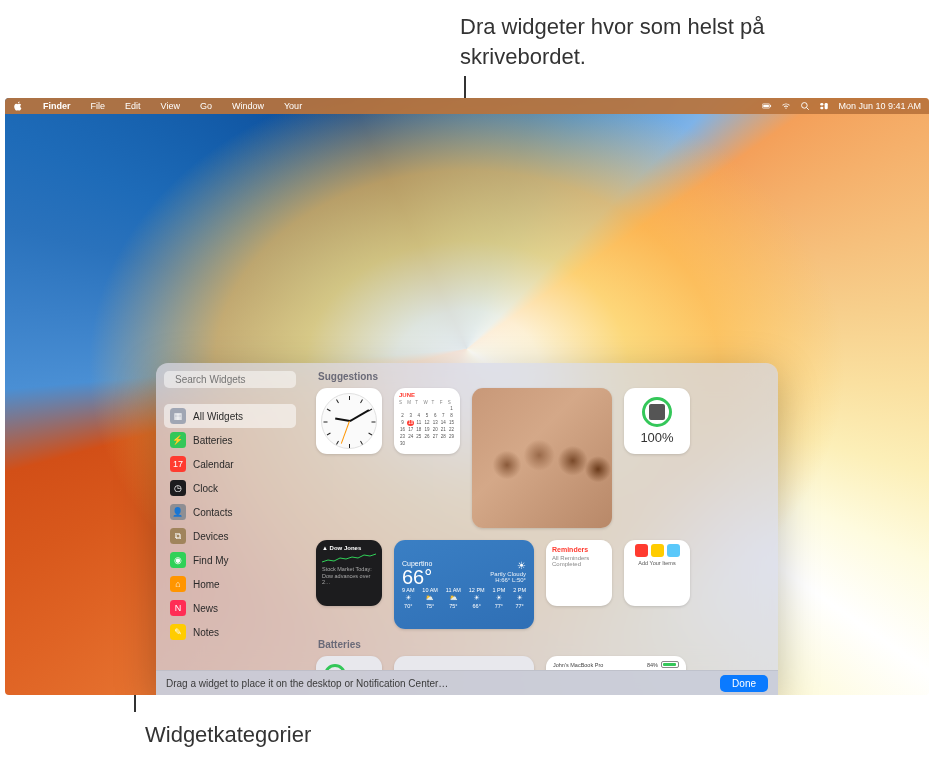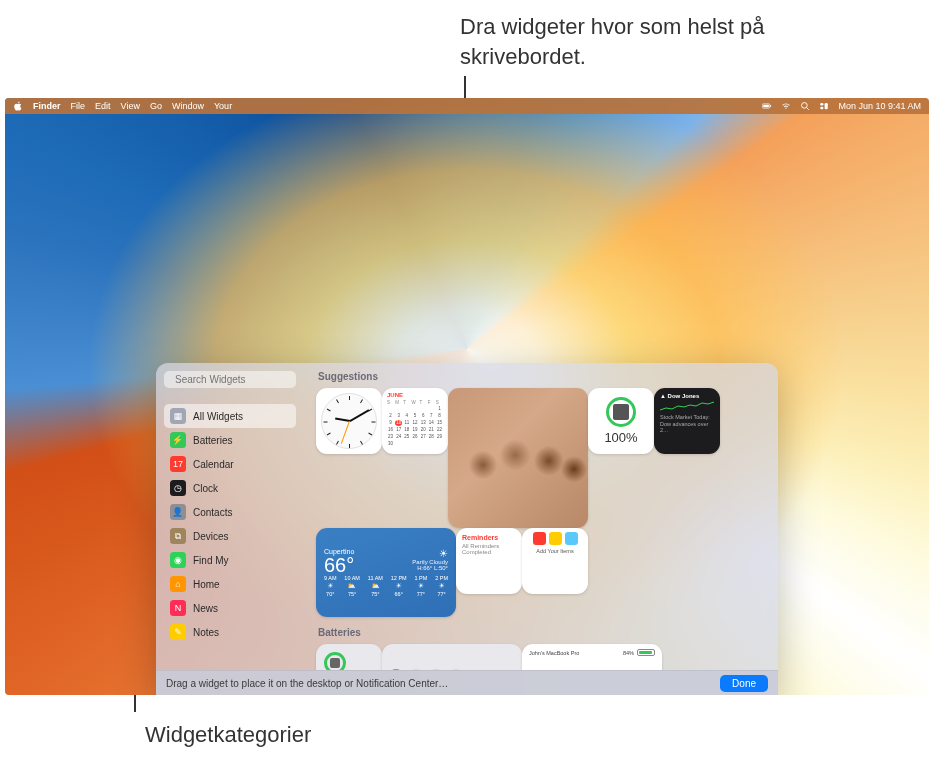--- a/index.html
+++ b/index.html
@@ -10,35 +10,35 @@
   radial-gradient(ellipse 900px 700px at 50% 45%, rgba(255,255,255,0.9) 0%, rgba(255,250,230,0.85) 8%, rgba(255,220,120,0.8) 18%, rgba(255,190,80,0.7) 28%, transparent 42%),
   conic-gradient(from 0deg at 50% 42%,
     #1e6bb8 0deg,#2a7cc9 15deg,#3c8dd8 25deg,#5da0df 35deg,#7eb3e8 45deg,
     #f4a05a 55deg,#f5b06b 65deg,#f6c07c 75deg,#f7d08d 85deg,#fae0a0 95deg,
     #fcefb8 105deg,#fefbdf 115deg,#ffffff 125deg,#fefbdf 135deg,#fcefb8 145deg,
     #fae0a0 155deg,#f7d08d 165deg,#f6c07c 175deg,#f5b06b 185deg,#f4a05a 195deg,
     #ef8f48 205deg,#ea7f3a 215deg,#e5702e 225deg,#df6324 235deg,#d8581c 245deg,
     #d24f17 255deg,#4a8fd4 265deg,#3a80c8 275deg,#2a72bc 285deg,#1e6bb8 295deg,
     #1762af 305deg,#1259a6 315deg,#0e509d 325deg,#0b4894 335deg,#1e6bb8 360deg);
   border-radius:4px;overflow:hidden}
-.menubar{height:16px;background:rgba(185,115,60,0.92);display:flex;align-items:center;padding:0 8px;gap:10px;color:#fff;font-size:9px}
+.menubar{height:16px;background:rgba(185,115,60,0.92);display:flex;align-items:center;padding:0 8px;gap:20px;color:#fff;font-size:9px}
 .menubar .right{margin-left:auto;display:flex;gap:9px;align-items:flex-end}
 .menubar svg{width:10px;height:10px;fill:#fff}
 .widget-panel{position:absolute;left:151px;top:265px;width:622px;height:333px;background:rgba(210,214,228,0.72);backdrop-filter:blur(20px);border-radius:12px 12px 0 0;display:flex;flex-direction:column;box-shadow:0 10px 40px rgba(0,0,0,0.25)}
 .panel-body{flex:1;display:flex;overflow:hidden}
 .sidebar{width:148px;padding:8px 8px 0 8px;display:flex;flex-direction:column;gap:10px;overflow:hidden}
 .search{display:flex;align-items:center;gap:5px;background:rgba(255,255,255,0.5);border-radius:5px;padding:3px 6px;margin-bottom:6px}
 .search svg{width:10px;height:10px;fill:#7a7a8a}
 .search input{border:none;background:none;outline:none;font-size:10px;flex:1;color:#333}
 .cat{display:flex;align-items:center;gap:7px;padding:4px 6px;border-radius:5px;font-size:10px;color:#2a2a2a;cursor:pointer}
 .cat.sel{background:rgba(255,255,255,0.55)}
 .cat .ic{width:16px;height:16px;border-radius:3.5px;display:flex;align-items:center;justify-content:center;font-size:9px;color:#fff;flex-shrink:0}
 .main{flex:1;padding:8px 12px 0 12px;overflow:hidden}
 .sect-h{font-size:10px;font-weight:600;color:#6a6a78;margin:0 0 6px 2px}
-.grid{display:flex;gap:0;flex-wrap:wrap}
+.grid{display:flex;gap:12px;flex-wrap:wrap}
 .w{background:#fff;border-radius:11px;box-shadow:0 1px 3px rgba(0,0,0,0.15);position:relative;overflow:hidden}
 .sm{width:66px;height:66px}
 .md{width:140px;height:66px}
 .lg{width:140px;height:140px}
 .footer{height:26px;background:rgba(200,204,218,0.88);display:flex;align-items:center;padding:0 10px;font-size:10px;color:#3a3a3a;border-top:1px solid rgba(0,0,0,0.06)}
 .done-btn{margin-left:auto;background:#0a7aff;color:#fff;border:none;border-radius:5px;padding:3px 12px;font-size:10px;cursor:pointer}
 
 .clock-face{width:56px;height:56px;margin:5px auto;border-radius:50%;background:#fafafa;border:1px solid #e0e0e0;position:relative}
 .clock-face .tick{position:absolute;left:50%;top:2px;width:1px;height:4px;background:#222;transform-origin:0.5px 26px}
 .hand{position:absolute;left:50%;bottom:50%;transform-origin:bottom center;background:#111}

